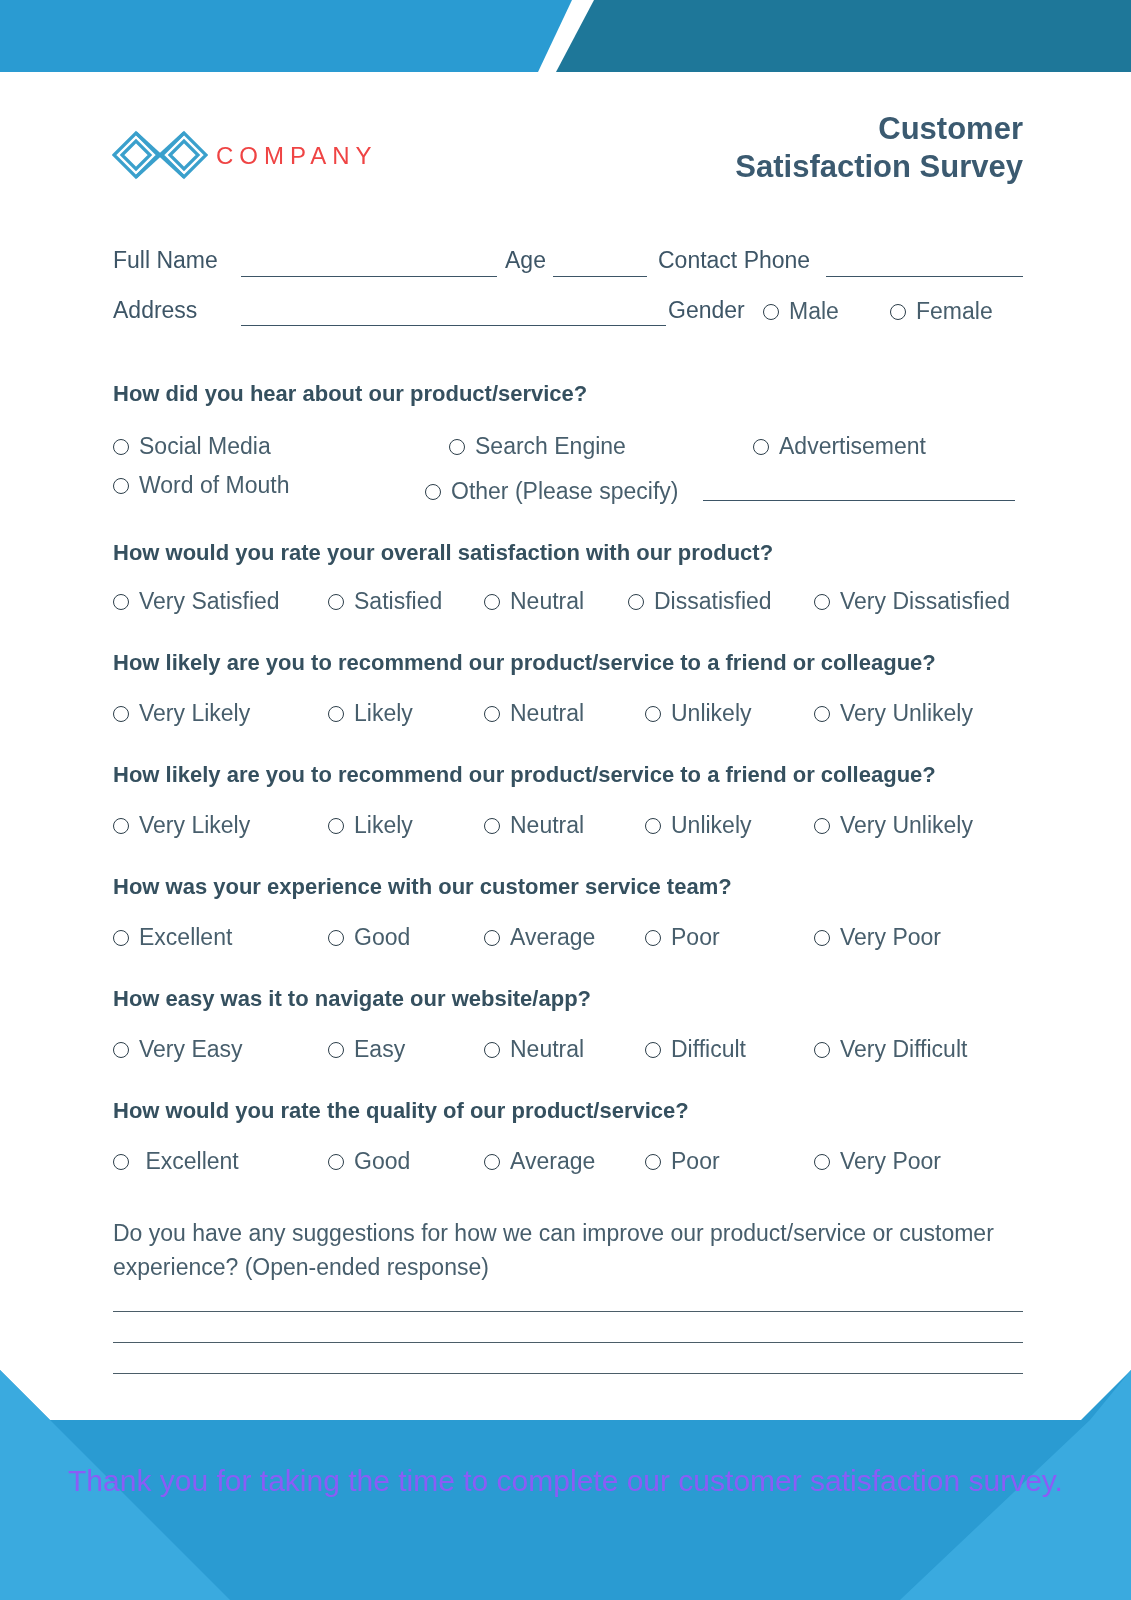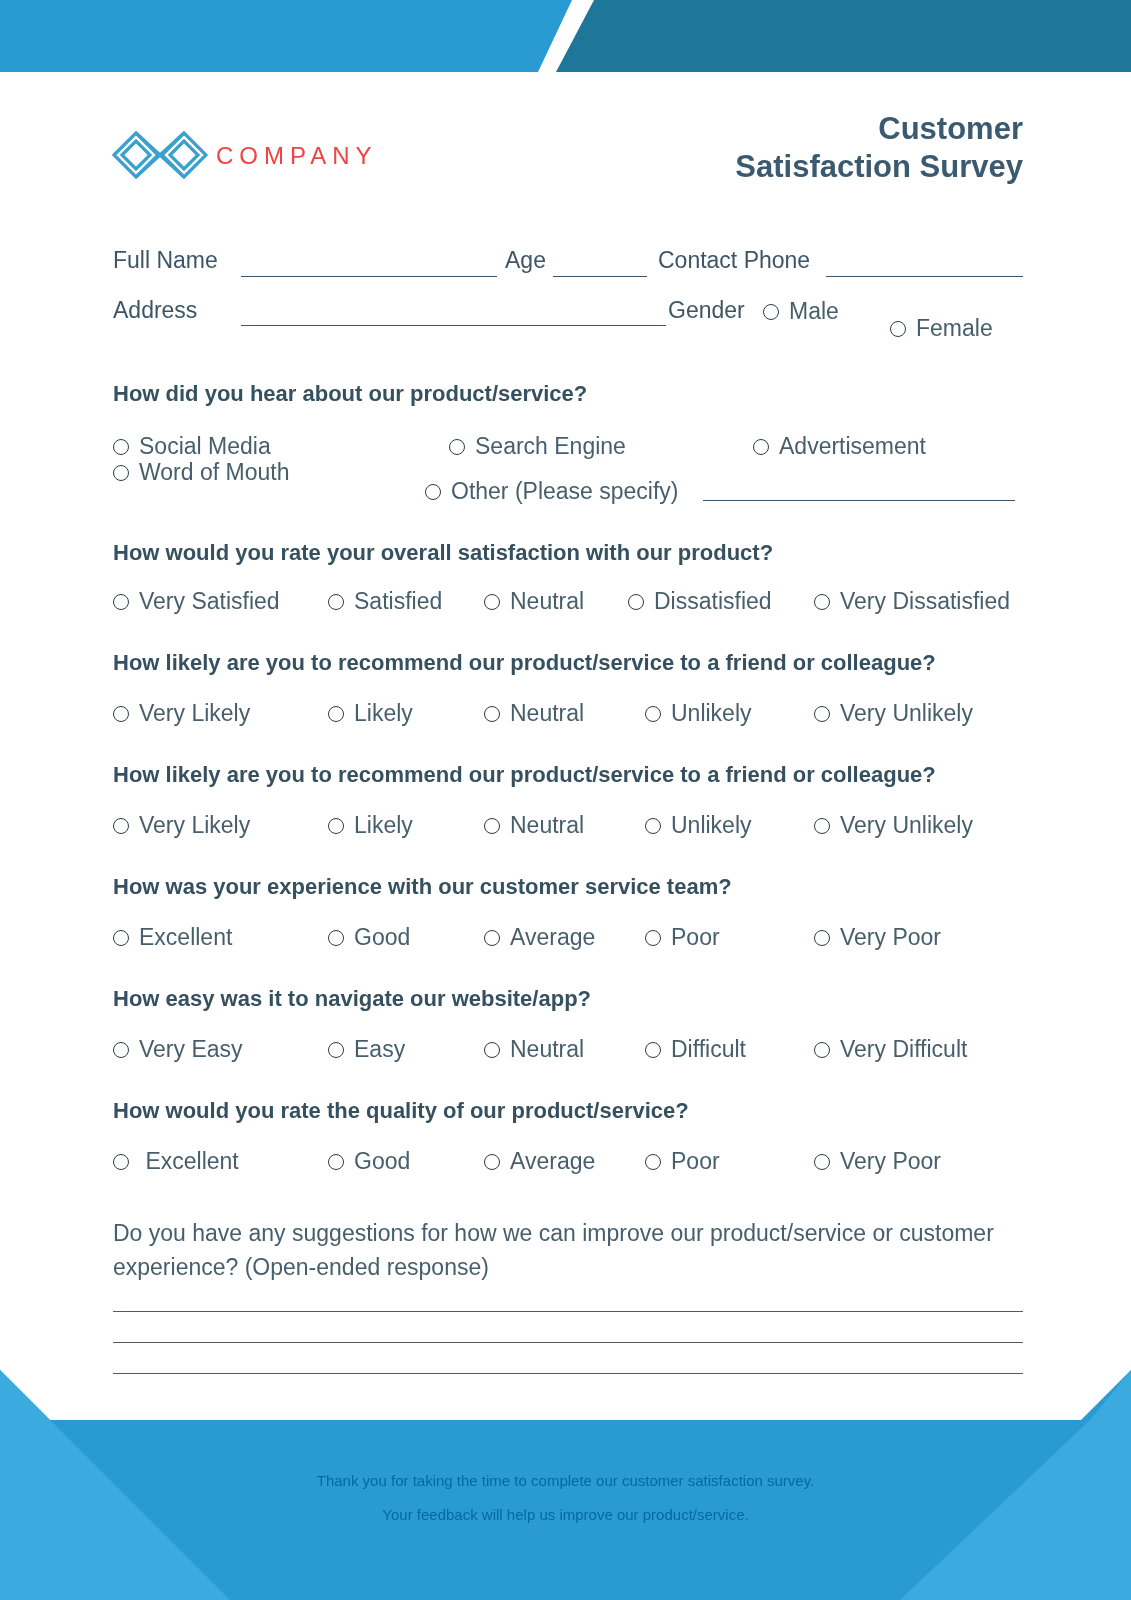--- a/index.html
+++ b/index.html
@@ -12,21 +12,21 @@
   .logo-name { font-size: 40px; font-weight: bold; color: #2f5870; letter-spacing: 0px; }
   .logo-sub { font-size: 24px; color: #ef4444; letter-spacing: 6px; margin-top: 2px; }
   .title { position: absolute; right: 108px; top: 110px; text-align: right; font-size: 31px; font-weight: bold; color: #3b5a70; line-height: 38px; }
   .row { position: absolute; left: 113px; font-size: 23px; color: #3d5566; }
   .field-line { position: absolute; border-bottom: 1.5px solid #3d5566; height: 0; }
   .q { position: absolute; left: 113px; font-size: 22px; font-weight: bold; color: #35505f; }
   .opt { position: absolute; font-size: 23px; color: #475e6c; display: flex; align-items: center; white-space: nowrap; }
   .radio { width: 16px; height: 16px; border: 1.6px solid #2c3e4a; border-radius: 50%; margin-right: 10px; box-sizing: border-box; flex: none; }
   .suggest { position: absolute; left: 113px; top: 1216px; width: 930px; font-size: 23px; color: #475e6c; line-height: 34px; }
   .ans-line { position: absolute; left: 113px; width: 910px; border-bottom: 1.5px solid #4b5d68; }
-  .footer { position: absolute; left: 0; top: 1464px; width: 1131px; text-align: center; color: #0369a1; font-size: 15px; line-height: 34px; }
+  .footer { position: absolute; left: 0; top: 1464px; width: 1131px; text-align: center; color: #8b5cf6; font-size: 30px; line-height: 34px; }
 </style>
 </head>
 <body>
 
 <svg class="top-band" viewBox="0 0 1131 72">
   <polygon points="0,0 572,0 538,72 0,72" fill="#2a9bd2"></polygon>
   <polygon points="594,0 1131,0 1131,72 556,72" fill="#1e7799"></polygon>
 </svg>
 
 <div class="logo">
@@ -57,39 +57,39 @@
 <div class="row" style="left:658px; top:247px;">Contact Phone</div>
 <div class="field-line" style="left:826px; top:276px; width:197px;"></div>
 
 <div class="row" style="top:297px;">Address</div>
 <div class="field-line" style="left:241px; top:325px; width:425px;"></div>
 <div class="row" style="left:668px; top:297px;">Gender</div>
 <div class="opt" style="left:763px; top:298px;">
     <span class="radio"></span>
     <span>Male</span>
   </div>
-<div class="opt" style="left:890px; top:315px;">
+<div class="opt" style="left:890px; top:298px;">
     <span class="radio"></span>
     <span>Female</span>
   </div>
 
 <div class="q" style="top:381px;">How did you hear about our product/service?</div>
 <div class="opt" style="left:113px; top:433px;">
     <span class="radio"></span>
     <span>Social Media</span>
   </div>
 <div class="opt" style="left:449px; top:433px;">
     <span class="radio"></span>
     <span>Search Engine</span>
   </div>
 <div class="opt" style="left:753px; top:433px;">
     <span class="radio"></span>
     <span>Advertisement</span>
   </div>
-<div class="opt" style="left:113px; top:459px;">
+<div class="opt" style="left:113px; top:472px;">
     <span class="radio"></span>
     <span>Word of Mouth</span>
   </div>
 <div class="opt" style="left:425px; top:478px;">
     <span class="radio"></span>
     <span>Other (Please specify)</span>
   </div>
 <div class="field-line" style="left:703px; top:500px; width:312px;"></div>
 
 <div class="q" style="top:540px;">How would you rate your overall satisfaction with our product?</div>
@@ -230,14 +230,13 @@
 <div class="ans-line" style="top:1373px;"></div>
 
 <svg class="bottom-band" viewBox="0 0 1131 230">
   <polygon points="0,0 50,50 1081,50 1131,0 1131,230 0,230" fill="#2a9bd2"></polygon>
   <polygon points="0,0 50,50 230,230 0,230" fill="#3aaadf"></polygon>
   <polygon points="1131,0 1090,50 900,230 1131,230" fill="#3aaadf"></polygon>
 </svg>
 
 <div class="footer">
   <div>Thank you for taking the time to complete our customer satisfaction survey.</div>
-  <div>Your feedback will help us improve our product/service.</div>
 </div>
 
 </body></html>

